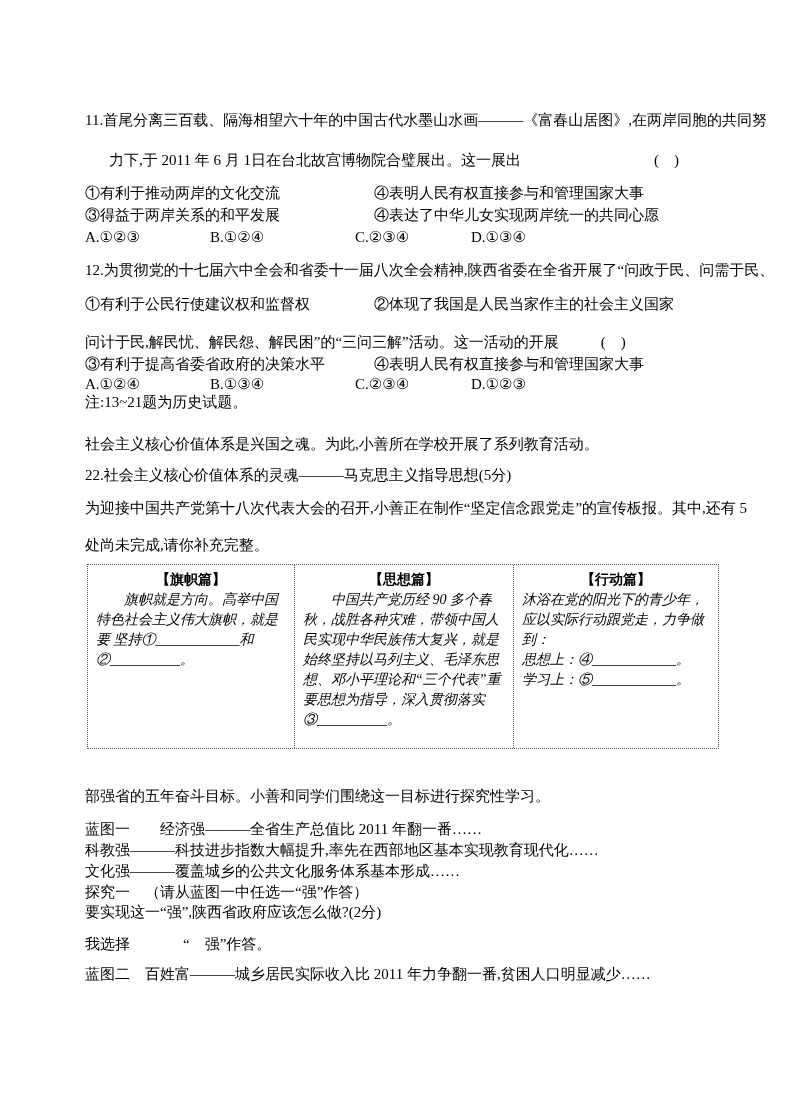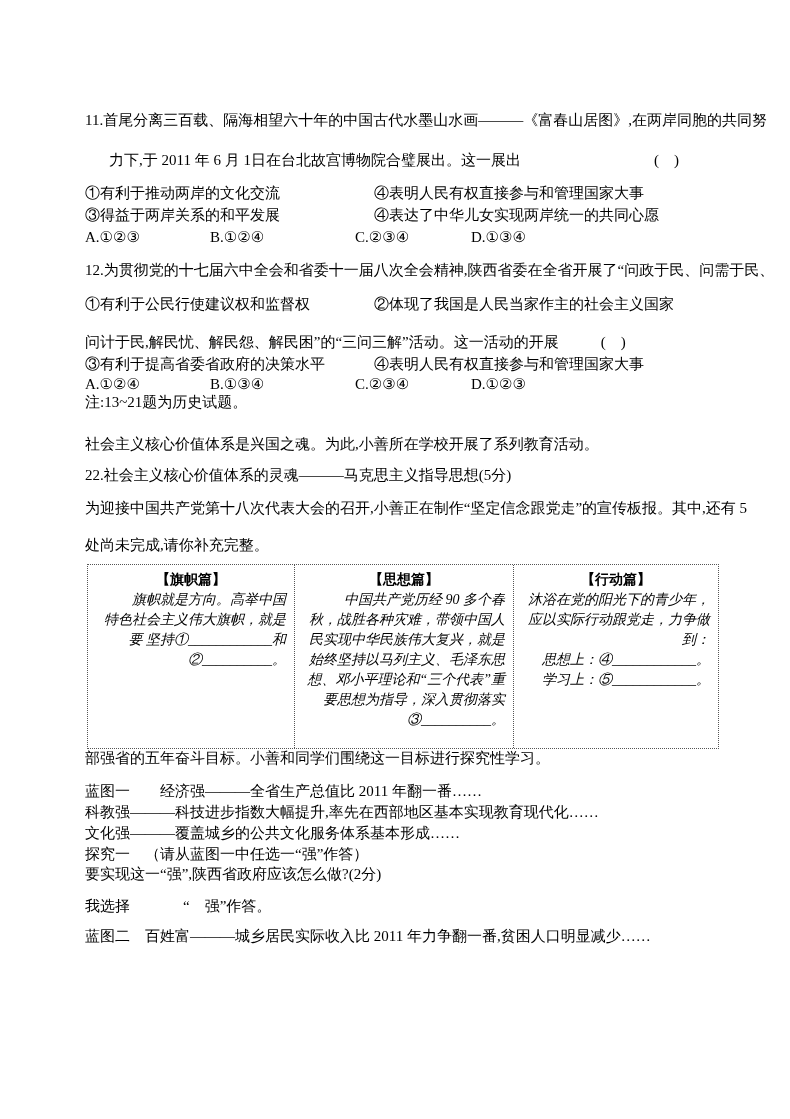--- a/index.html
+++ b/index.html
@@ -31,21 +31,21 @@
   .sp53{width:53px;}
   .optrow .opt-left{display:inline-block;width:289px;}
   .ansrow .ans-a{display:inline-block;width:125px;font-family:Liberation Serif, serif;}
   .ansrow .ans-b{display:inline-block;width:145px;}
   .ansrow .ans-c{display:inline-block;width:116px;}
   
   .mt22{margin-top:22px;margin-left:24px;} .mt15{margin-top:15px;} .mt4{margin-top:4px;}
   .mt20{margin-top:20px;} .mt16{margin-top:16px;} .mt2{margin-top:2px;}
   .mt0{margin-top:0;} .mt11{} .mt24{margin-top:24px;}
   .mt13{margin-top:13px;} .mt19{margin-top:19px;} .mt10{margin-top:10px;}
-  .mt38{} .mt3{margin-top:3px;} .mt14{margin-top:14px;}
+  .mt38{margin-top:38px;} .mt3{margin-top:3px;} .mt14{margin-top:14px;}
   .mt12{margin-top:12px;}
   
   .board{
     display:flex;
     box-sizing:border-box;
     width:632px;
     height:185px;
     margin-left:2px;
     border:1px dotted #555555;
     font-size:14px;
@@ -59,21 +59,21 @@
   }
   .board .c1{width:207px;border-right:1px dotted #555555;}
   .board .c2{width:219px;border-right:1px dotted #555555;}
   .board .c3{width:204px;}
   .cell-title{
     text-align:center;
     font-weight:bold;
     font-style:normal;
   }
   .cell-body.indent{text-indent:2em;}
-  .cell-body{margin:0;text-align:right;}
+  .cell-body{margin:0;}
 </style>
 </head>
 <body>
 
 <div class="page">
   <div class="content">
 
     <div class="ln">11.首尾分离三百载、隔海相望六十年的中国古代水墨山水画———《富春山居图》,在两岸同胞的共同努</div>
     <div class="ln mt22"><span>力下,于 2011 年 6 月 1日在台北故宫博物院合璧展出。这一展出</span><span class="spacer sp133"></span><span>(　)</span></div>
     <div class="ln mt15 optrow"><span class="opt-left">①有利于推动两岸的文化交流</span><span>④表明人民有权直接参与和管理国家大事</span></div>

